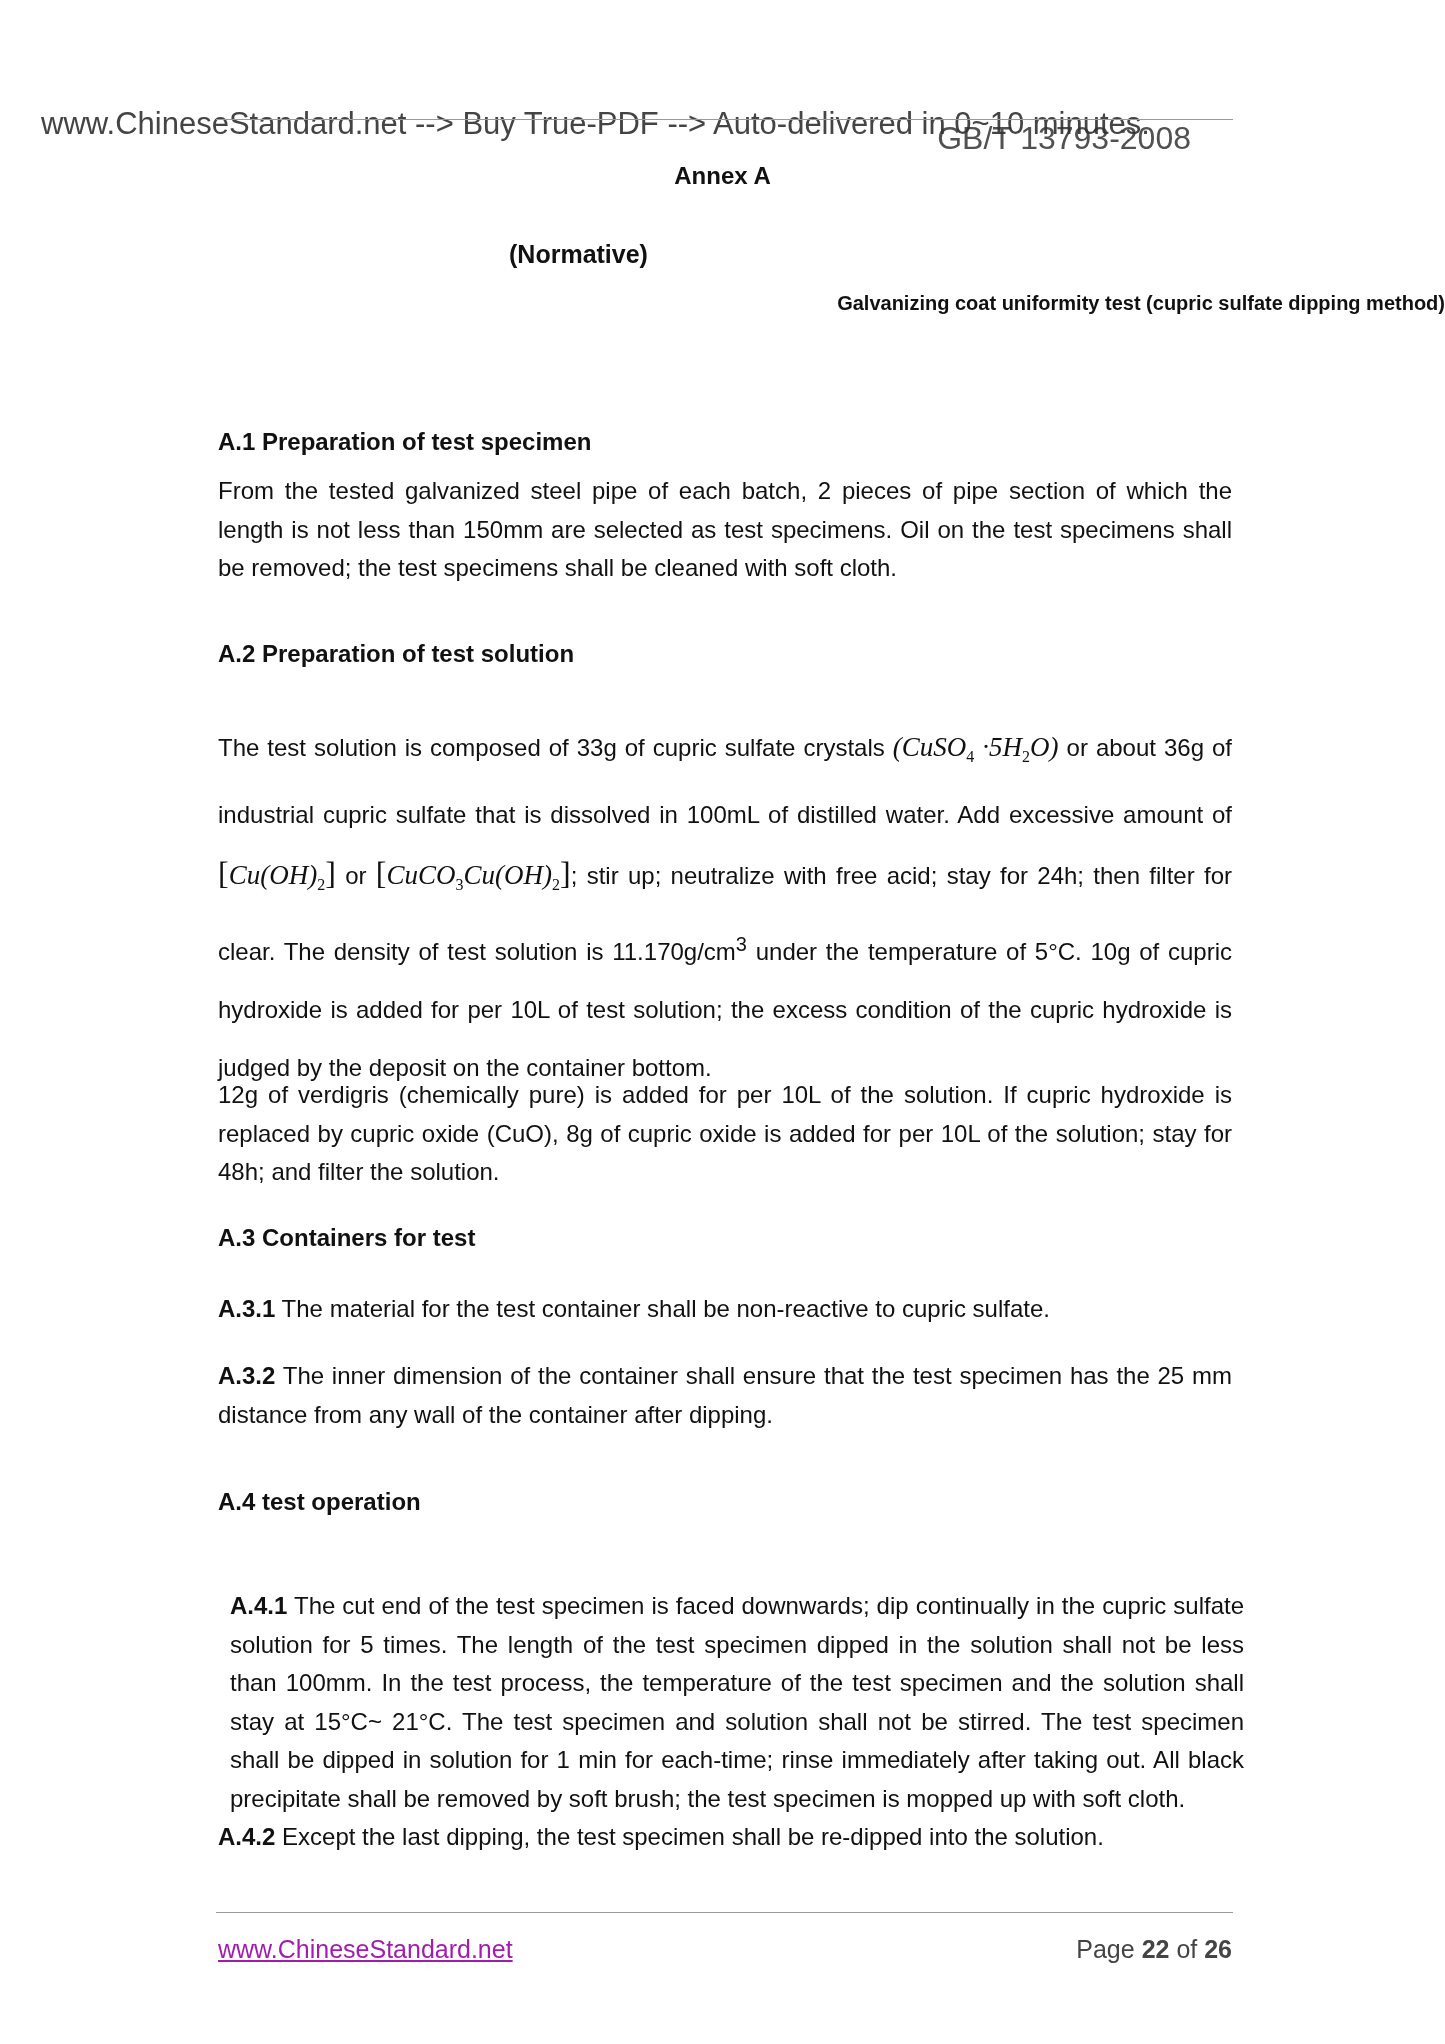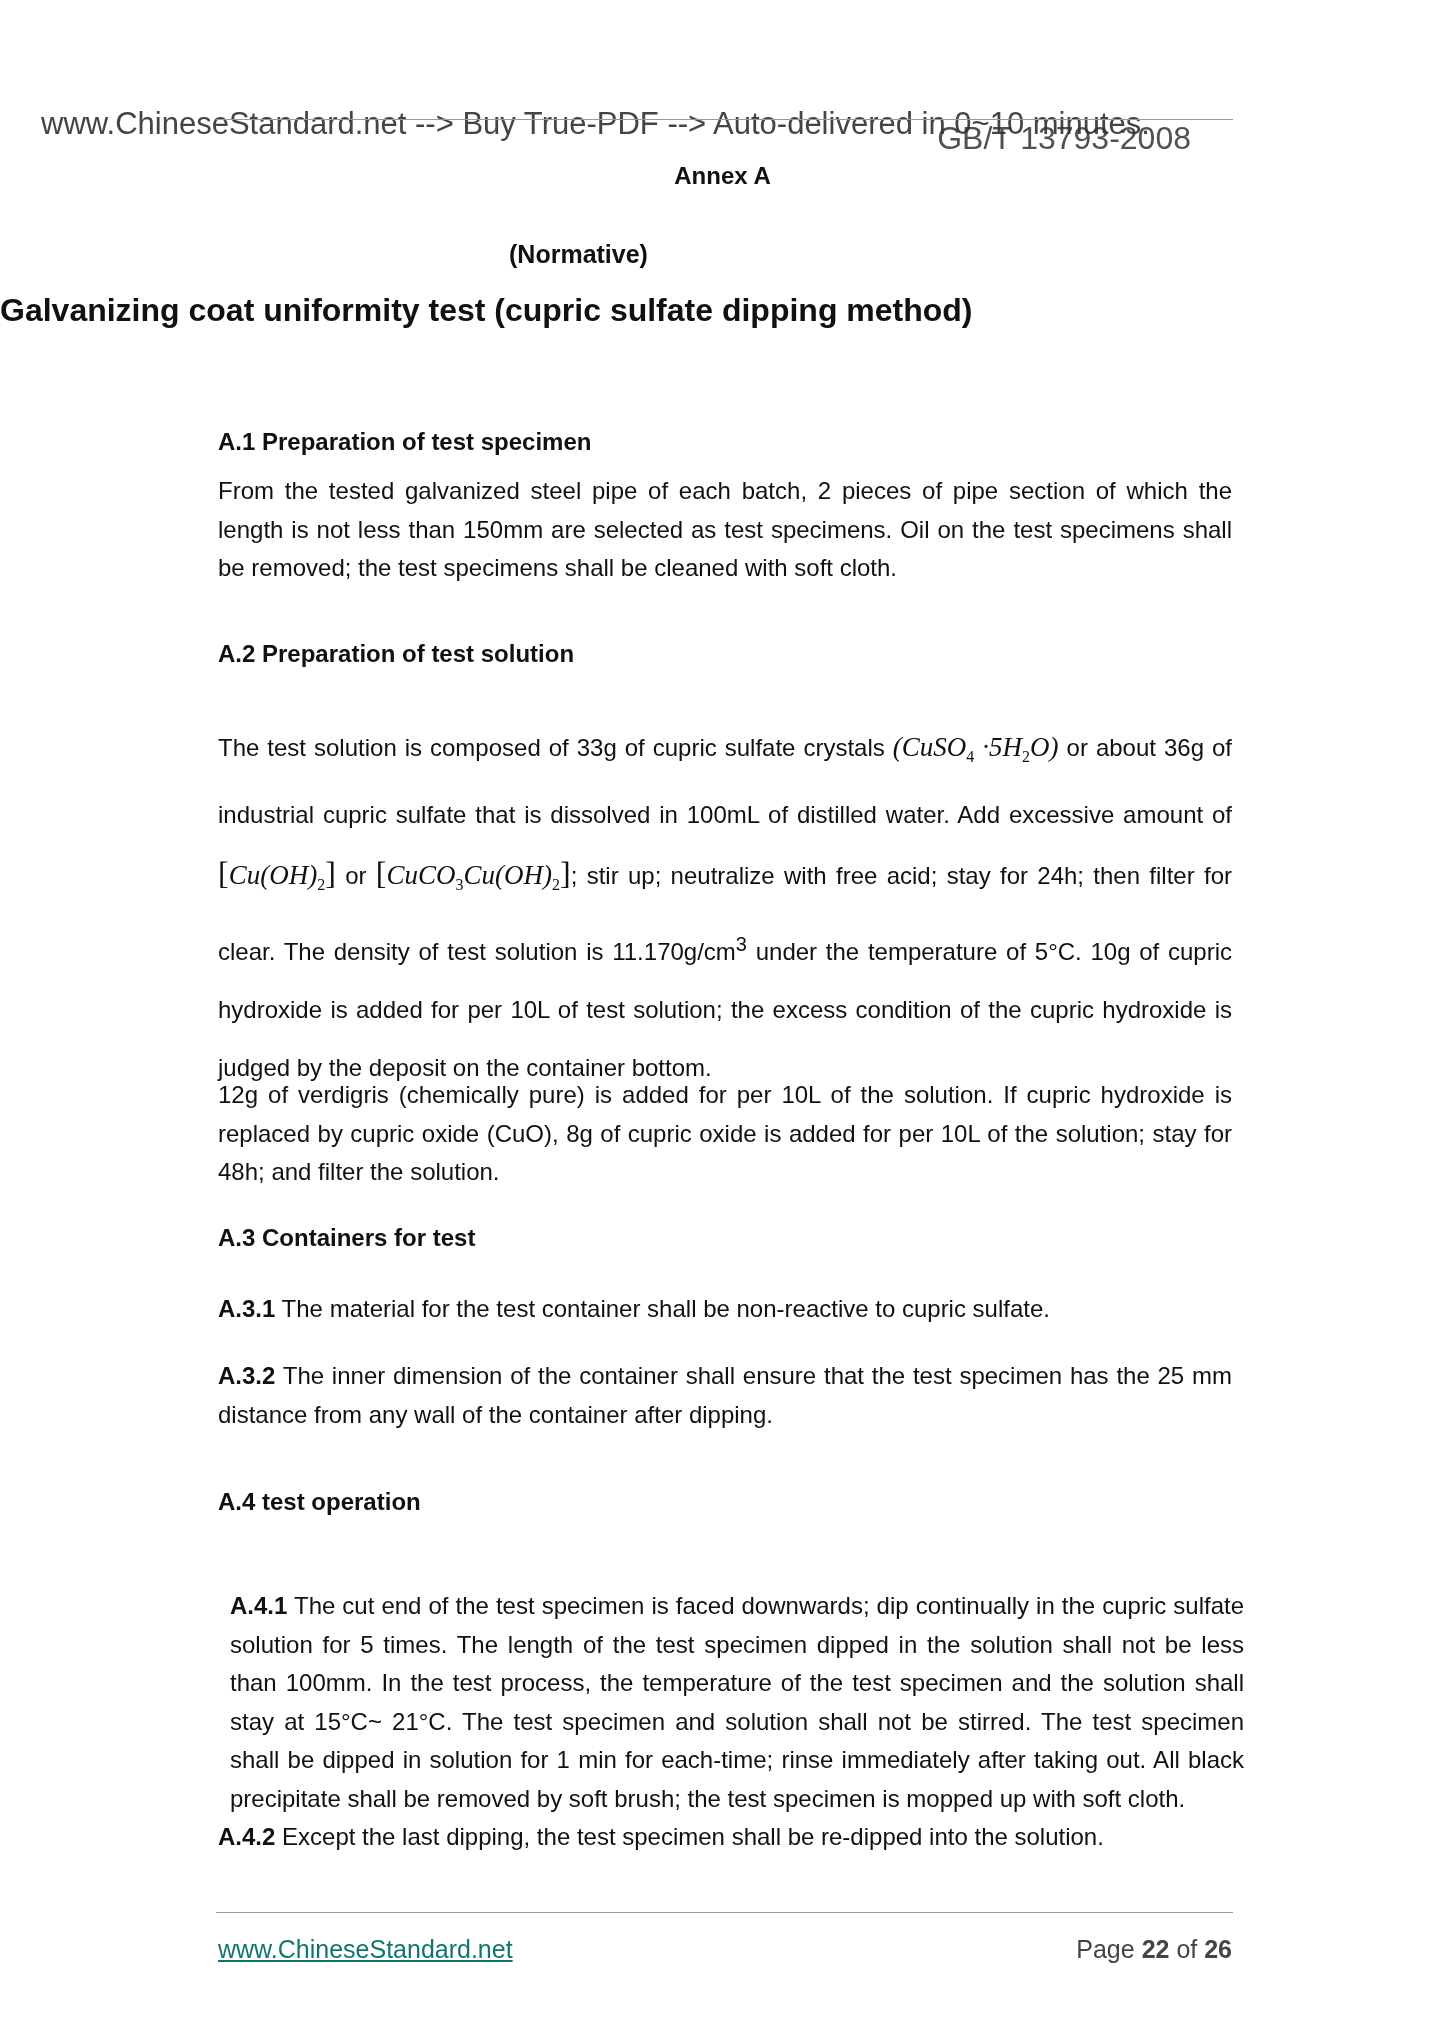--- a/index.html
+++ b/index.html
@@ -8,32 +8,32 @@
   .hdr { position: absolute; top: 58px; left: 0; width: 1191px; text-align: center; margin-top: 48px; }
   .hdr-banner { font-size: 31px; color: #444; letter-spacing: 0px; white-space: nowrap; }
   .hdr-std { position: absolute; top: 14px; left: 0; width: 100%; text-align: right;
              font-size: 32px; color: #333; opacity: 0.85; pointer-events: none; }
   .hdr-rule { position: absolute; top: 119px; left: 216px; width: 1017px; height: 0;
               border-top: 1.5px solid #999; }
   .title { position: absolute; top: 162px; left: 0; width: 1445px; text-align: center;
            font-weight: bold; font-size: 24px; }
   .subtitle { position: absolute; top: 240px; left: 0; width: 1157px; text-align: center;
               font-weight: bold; font-size: 25px; }
-  .subtitle2 { position: absolute; top: 292px; left: 0; width: 1445px; text-align: left;
-               font-weight: bold; font-size: 32px; }
+  .subtitle2 { position: absolute; top: 292px; left: 0; width: 1445px; text-align: right;
+               font-weight: bold; font-size: 20px; }
   .h { position: absolute; left: 218px; font-weight: bold; font-size: 24px; }
   .p { position: absolute; left: 218px; width: 1014px; font-size: 24px; line-height: 38.5px;
        text-align: justify; }
   .p b { font-weight: bold; }
   .math { font-family: "Liberation Serif", serif; font-style: italic; font-size: 27px; }
   .math sub { font-size: 16px; font-style: normal; }
   .brk { font-family: "Liberation Serif", serif; font-size: 32px; font-style: normal; }
   .ftr-rule { position: absolute; top: 1912px; left: 216px; width: 1017px; height: 0;
               border-top: 1.5px solid #999; }
-  .ftr-link { position: absolute; top: 1935px; left: 218px; font-size: 25px; color: #0f766e;
+  .ftr-link { position: absolute; top: 1935px; left: 218px; font-size: 25px; color: #a21caf;
               text-decoration: underline; }
   .ftr-page { position: absolute; top: 1935px; right: 213px; font-size: 25px; color: #444; }
   .ftr-page b { font-weight: bold; }
 </style>
 </head>
 <body>
 
 <div class="hdr">
   <div class="hdr-banner">www.ChineseStandard.net --&gt; Buy True-PDF --&gt; Auto-delivered in 0~10 minutes.</div>
   <div class="hdr-std">GB/T 13793-2008</div>

